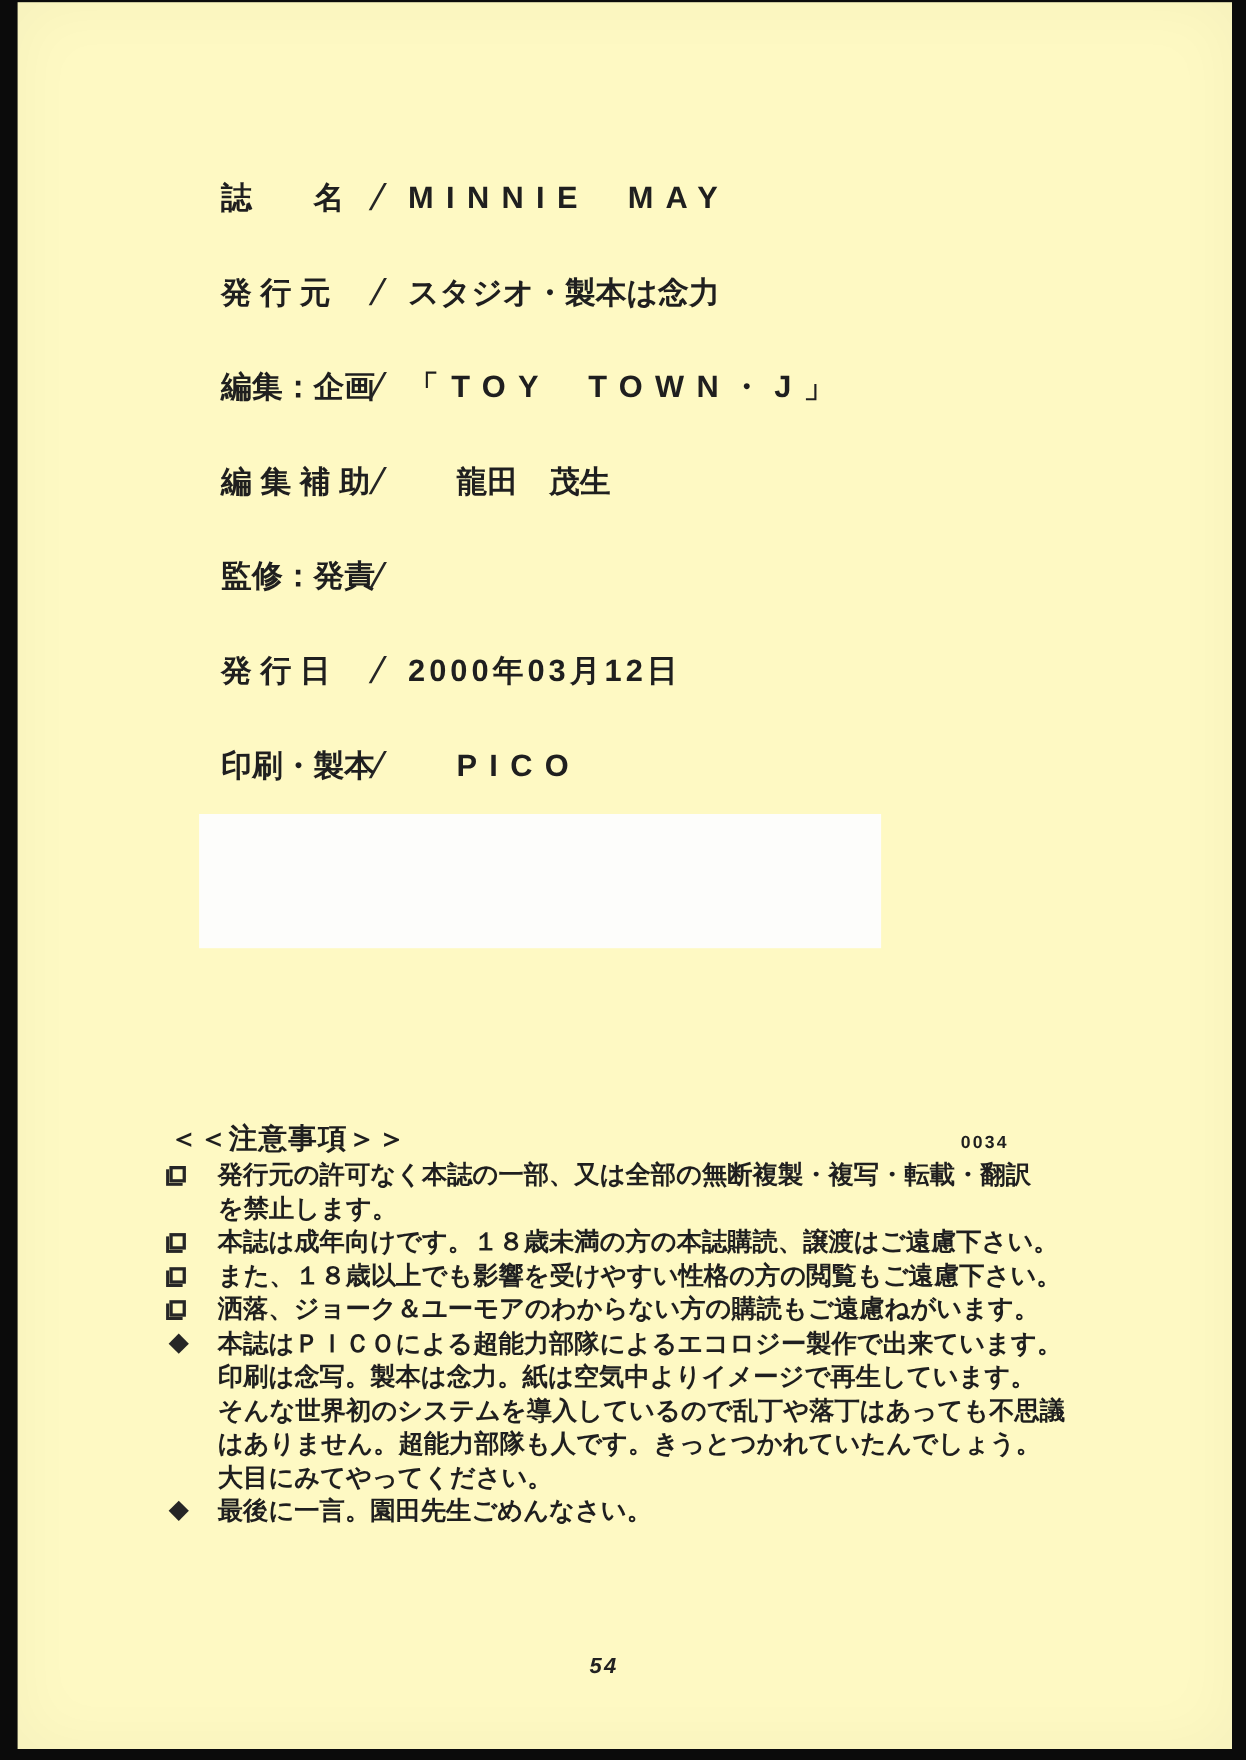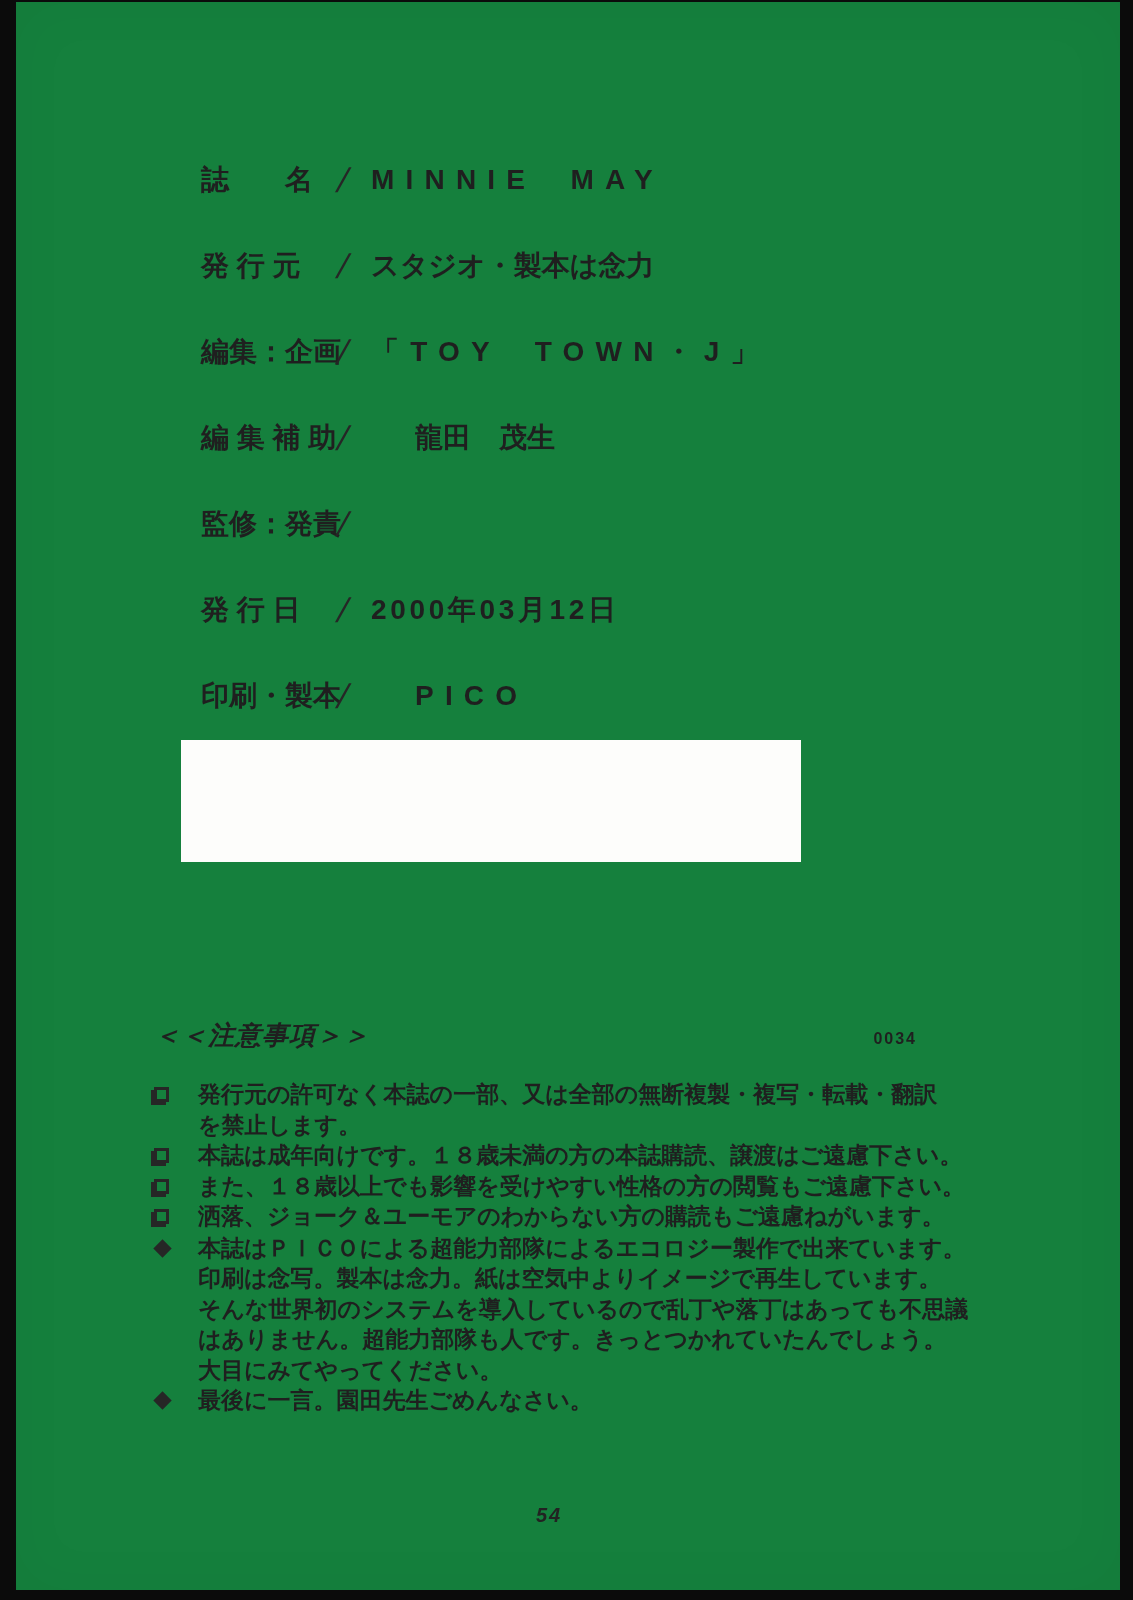--- a/index.html
+++ b/index.html
@@ -5,21 +5,21 @@
   * { margin:0; padding:0; box-sizing:border-box; }
   html,body { width:1133px; height:1600px; }
   body {
     position:relative; overflow:hidden;
     background:#0b0b0b;
     font-family:"Liberation Sans", "DejaVu Sans", sans-serif;
     color:#1f1f1f;
   }
   .page {
     position:absolute; left:16px; top:2px; right:13px; bottom:10px;
-    background:#15803d;
+    background:#fef9c3;
     box-shadow:inset 0 0 60px rgba(0,0,0,0.04);
   }
   
   .colophon { position:absolute; left:185px; top:158px; }
   .c-row { display:flex; align-items:center; height:40px; margin-bottom:46px;
            font-weight:bold; font-size:28px; letter-spacing:0; white-space:nowrap; }
   .c-label { display:inline-block; width:124px; }
   .c-slash { display:inline-block; width:36px; text-align:center;
              font-weight:normal; font-size:34px; transform:skewX(-16deg);
              color:#262626; }
@@ -28,23 +28,23 @@
   .ls-wide  { letter-spacing:0.40em; word-spacing:0.55em; }
   .ls-date  { letter-spacing:0.13em; }
   
   .blank-box {
     position:absolute; left:165px; top:738px; width:620px; height:122px;
     background:#fdfdfb;
   }
   
   .notices { position:absolute; left:138px; top:1016px; width:775px; }
   .n-header { display:flex; justify-content:space-between; align-items:baseline; }
-  .n-title { font-weight:bold; font-size:26px; letter-spacing:1px;font-style:italic; }
+  .n-title { font-weight:bold; font-size:26px; letter-spacing:1px; }
   .n-code  { font-weight:bold; font-size:16px; letter-spacing:2px; margin-right:12px; }
-  .n-list { margin-top:27px; }
+  .n-list { }
   .note-item { display:flex; }
   .bullet-col { width:44px; flex:none; padding-top:7px; }
   .bullet-sq { width:15px; height:15px; border:3px solid #262626;
                box-shadow:-3px 3px 0 0 #262626; background:transparent; }
   .bullet-dia { width:13px; height:13px; background:#262626;
                 transform:rotate(45deg); margin-left:2px; margin-top:2px; }
   .n-text { flex:1; }
   .n-line { font-size:23px; line-height:30.5px; font-weight:bold; white-space:nowrap; }
   .note-item.serif .n-line { font-family:"Liberation Serif", "DejaVu Serif", serif; }
   .note-item.sans  .n-line { font-family:"Liberation Sans", "DejaVu Sans", sans-serif; }

